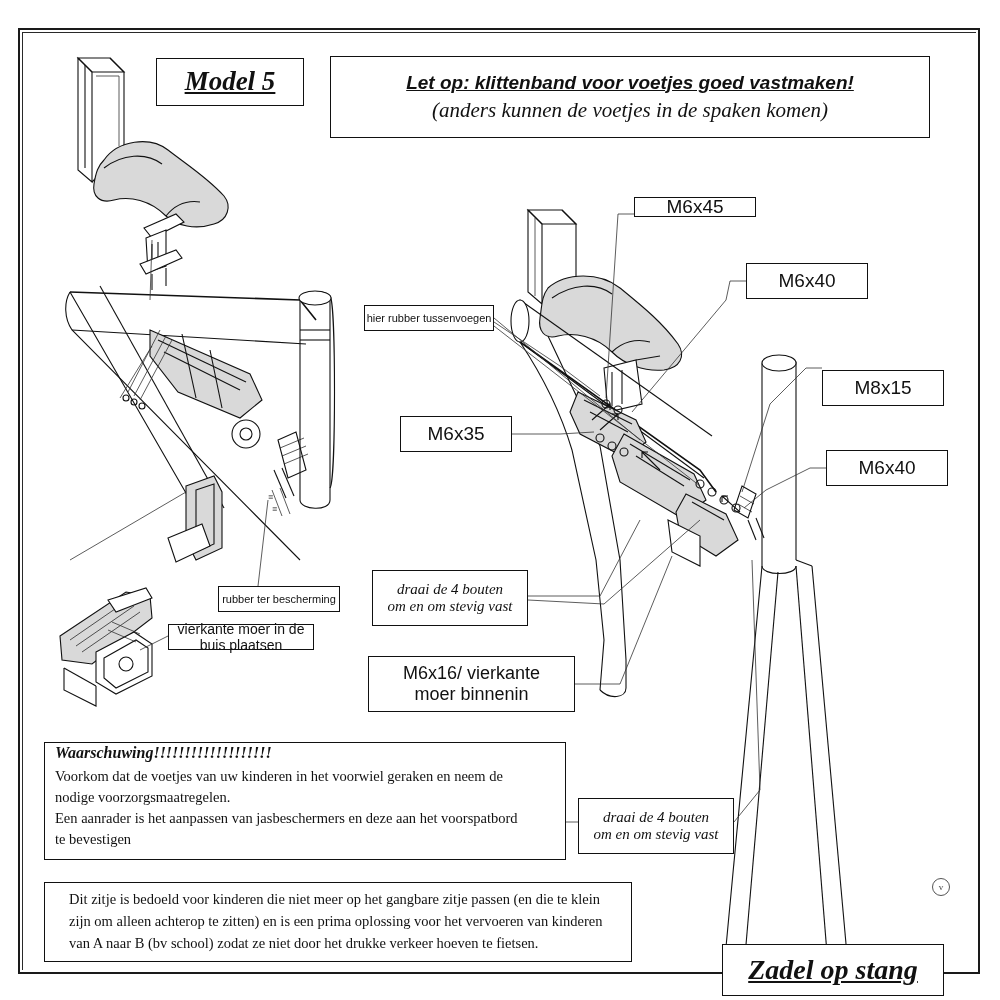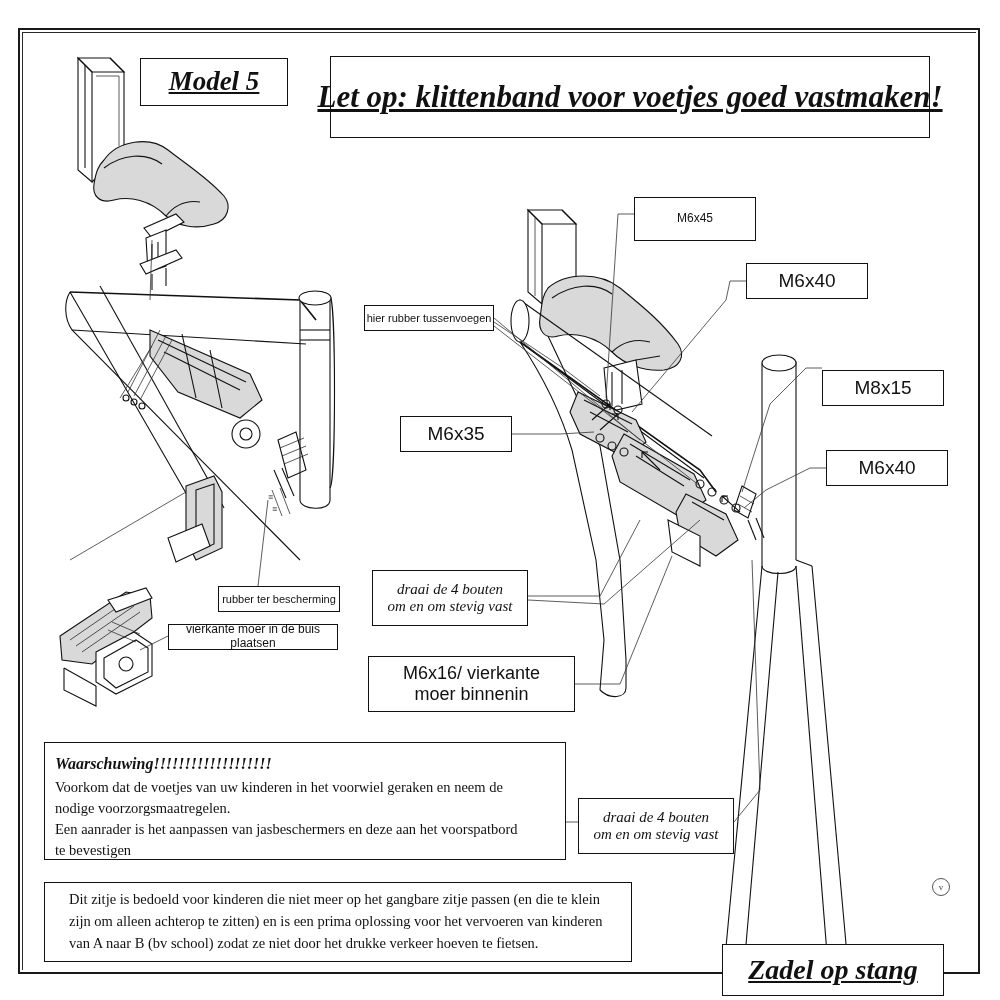--- a/index.html
+++ b/index.html
@@ -46,57 +46,57 @@
     display: flex;
     align-items: center;
     justify-content: center;
     text-align: center;
     color: #111;
     line-height: 1.15;
   }
   .lbl.thin { border-width: 1px; }
 
   .title-model {
-    left: 140px; top: 58px; width: 148px; height: 48px;
+    left: 156px; top: 58px; width: 148px; height: 48px;
     font-size: 27px; font-weight: bold; font-style: italic;
     text-decoration: underline;
     font-family: "Liberation Serif", serif;
   }
   .warn-top {
     left: 330px; top: 56px; width: 600px; height: 82px;
     flex-direction: column;
     padding: 4px 6px;
   }
   .warn-top .l1 {
-    font-size: 31px; font-weight: bold; font-style: italic;
+    font-size: 19px; font-weight: bold; font-style: italic;
     text-decoration: underline;
-    font-family: Liberation Serif, serif;
+    font-family: Liberation Sans, sans-serif;
     white-space: nowrap;
   }
   .warn-top .l2 {
     font-size: 21px; font-style: italic;
     font-family: "Liberation Serif", serif;
     margin-top: 5px;
     white-space: nowrap;
   }
 
-  .b-m6x45  { left: 634px; top: 197px; width: 122px; height: 44px; font-size: 12px; }
+  .b-m6x45  { left: 634px; top: 197px; width: 122px; height: 20px; font-size: 19px; }
   .b-m6x40a { left: 746px; top: 263px; width: 122px; height: 36px; font-size: 19px; }
   .b-m8x15  { left: 822px; top: 370px; width: 122px; height: 36px; font-size: 19px; }
   .b-m6x40b { left: 826px; top: 450px; width: 122px; height: 36px; font-size: 19px; }
   .b-m6x35  { left: 400px; top: 416px; width: 112px; height: 36px; font-size: 19px; }
 
   .b-rubber-tussen {
     left: 364px; top: 305px; width: 130px; height: 26px; font-size: 11px;
   }
   .b-rubber-besch {
     left: 218px; top: 586px; width: 122px; height: 26px; font-size: 11px;
   }
   .b-vierkante-moer {
-    left: 168px; top: 624px; width: 170px; height: 26px; font-size: 12px;
+    left: 168px; top: 624px; width: 146px; height: 26px; font-size: 14px;
   }
 
   .b-draai1 {
     left: 372px; top: 570px; width: 156px; height: 56px;
     flex-direction: column; font-size: 15px; font-style: italic;
     font-family: "Liberation Serif", serif;
   }
   .b-draai2 {
     left: 578px; top: 798px; width: 156px; height: 56px;
     flex-direction: column; font-size: 15px; font-style: italic;
@@ -104,21 +104,21 @@
   }
   .b-m6x16 {
     left: 368px; top: 656px; width: 207px; height: 56px;
     flex-direction: column; font-size: 18px;
   }
 
   .b-waarschuwing {
     left: 44px; top: 742px; width: 522px; height: 118px;
     flex-direction: column; align-items: flex-start;
     justify-content: flex-start;
-    padding: 12px 10px;
+    padding: 1px 10px;
     text-align: left;
   }
   .b-waarschuwing .hd {
     font-size: 16px; font-weight: bold; font-style: italic;
     font-family: "Liberation Serif", serif;
     margin-bottom: 4px;
   }
   .b-waarschuwing .tx {
     font-size: 14.5px;
     font-family: "Liberation Serif", serif;
@@ -361,20 +361,21 @@
 
       <path class="lnthin" d="M150 300 L152 240"></path>
       <path class="lnthin" d="M70 560 L186 492"></path>
     </g>
   </svg>
 
   <div class="lbl title-model">Model 5</div>
 
   <div class="lbl warn-top">
     <div class="l1">Let op: klittenband voor voetjes goed vastmaken!</div>
+    <div class="l2">(anders kunnen de voetjes in de spaken komen)</div>
   </div>
 
   <div class="lbl b-m6x45">M6x45</div>
   <div class="lbl b-m6x40a">M6x40</div>
   <div class="lbl b-m8x15">M8x15</div>
   <div class="lbl b-m6x40b">M6x40</div>
   <div class="lbl b-m6x35">M6x35</div>
 
   <div class="lbl thin b-rubber-tussen">hier rubber tussenvoegen</div>
   <div class="lbl thin b-rubber-besch">rubber ter bescherming</div>

